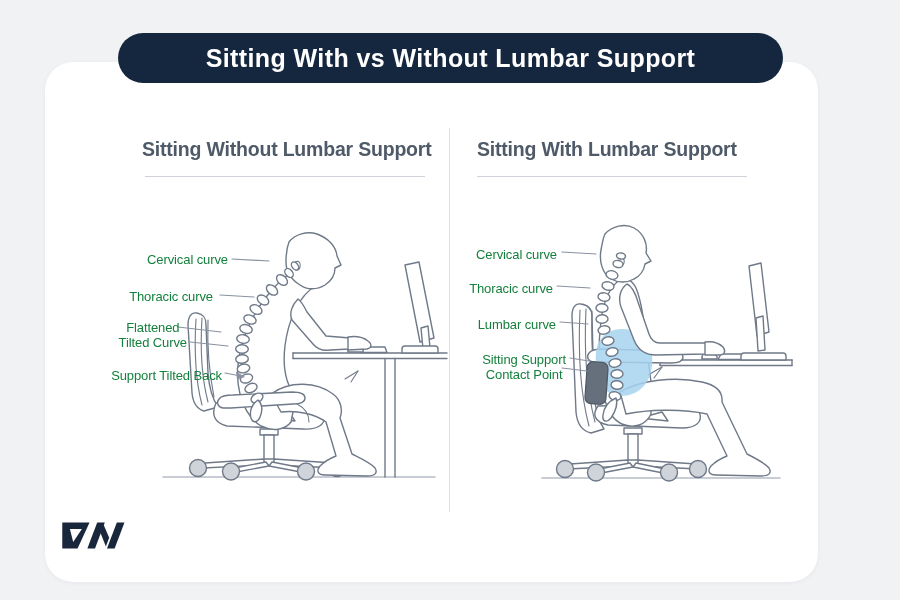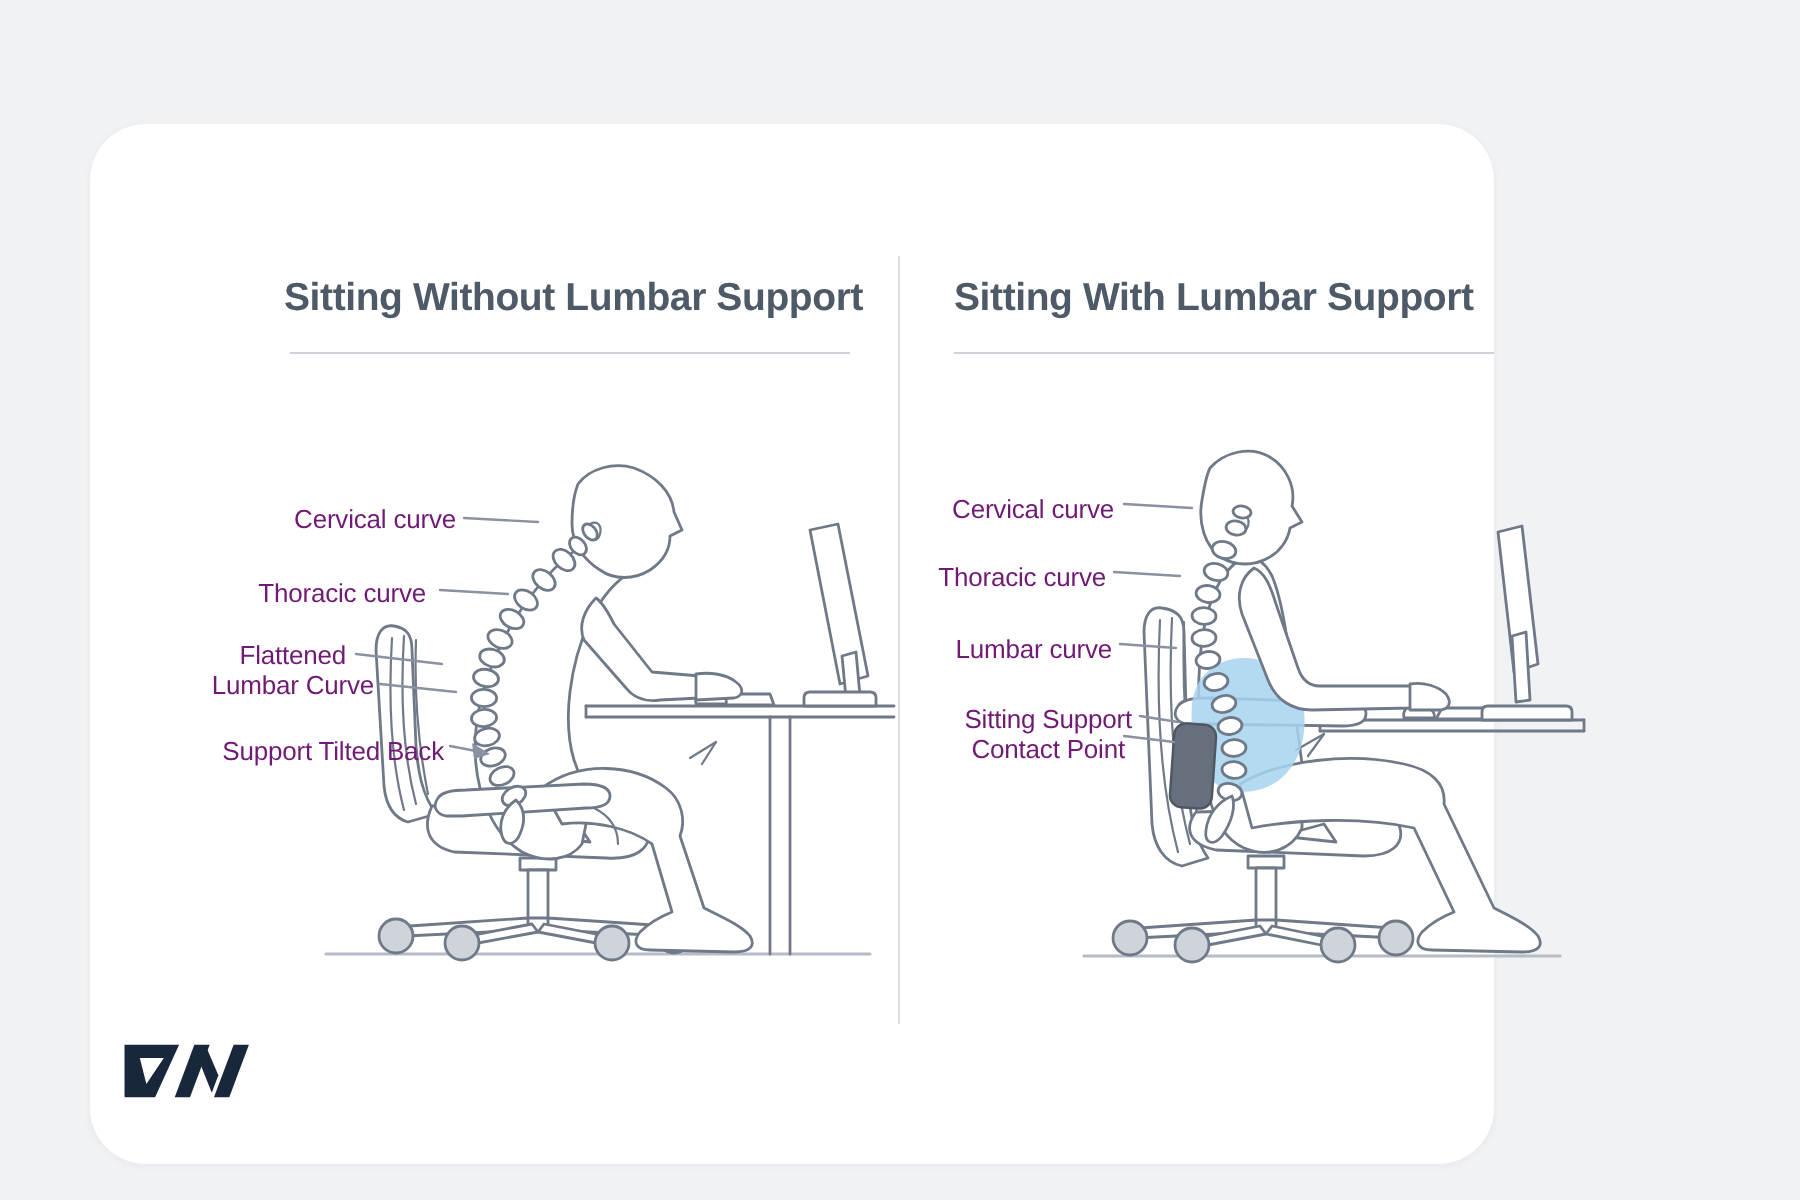--- a/index.html
+++ b/index.html
@@ -1,55 +1,58 @@
 <!DOCTYPE html>
 <html><head>
 <meta charset="utf-8">
 <style>
   html,body{margin:0;padding:0;background:#f1f2f4;width:900px;height:600px;overflow:hidden;
     font-family:"Liberation Sans","DejaVu Sans",sans-serif;}
   .stage{position:relative;width:900px;height:600px;background:#f1f2f4;}
   .title-pill{position:absolute;left:118px;top:33px;width:665px;height:50px;background:#14273e;
     border-radius:26px;display:flex;align-items:center;justify-content:center;z-index:5;}
   .title-pill span{color:#ffffff;font-size:25px;font-weight:700;letter-spacing:.4px;white-space:nowrap;}
-  .card{position:absolute;left:45px;top:62px;width:702px;height:520px;background:#ffffff;
+  .card{position:absolute;left:45px;top:62px;width:773px;height:520px;background:#ffffff;
     border-radius:28px;box-shadow:0 1px 4px rgba(20,39,62,.05);}
   .divider{position:absolute;left:404px;top:66px;width:1px;height:384px;background:#dcdfe4;}
   .panel{position:absolute;top:0;width:405px;height:520px;}
   .panel.left{left:0;}
   .panel.right{left:405px;}
   .panel h2{position:absolute;margin:0;font-size:19.5px;font-weight:700;color:#4f5a68;
     letter-spacing:-.2px;white-space:nowrap;}
   .panel.left h2{left:97px;top:76px;}
   .panel.right h2{left:27px;top:76px;text-align:right;}
   .heading-rule{position:absolute;height:1px;background:#cfd3d9;top:114px;}
   .panel.left .heading-rule{left:100px;width:280px;}
   .panel.right .heading-rule{left:27px;width:270px;}
   .figure-svg{position:absolute;left:0;top:0;width:405px;height:520px;}
-  .fig-label{position:absolute;font-size:13px;color:#701a75;line-height:1.18;
+  .fig-label{position:absolute;font-size:13px;color:#15803d;line-height:1.18;
     white-space:pre-line;text-align:right;letter-spacing:-.1px;}
   .fig-label.center{text-align:center;}
   .logo{position:absolute;left:14px;top:456px;width:72px;height:46px;}
   
   .la path,.la line,.la ellipse,.la circle{stroke:#6f7988;stroke-width:1.4;fill:none;
     stroke-linecap:round;stroke-linejoin:round;}
   .la .wf{fill:#ffffff;}
   .la .floor{stroke:#b6bcc6;stroke-width:1.6;}
   .la .thin{stroke-width:1.1;}
   .la .caster{fill:#cfd4da;}
   .la .leader{stroke:#8a91a0;stroke-width:1.2;}
   .la .arrowhead{fill:#8a91a0;stroke:none;}
   .la .blob{fill:#a7d4f0;stroke:none;opacity:.85;}
   .la .pad{fill:#666f7c;stroke:#4e5763;stroke-width:1.2;}
 </style>
 </head>
 <body>
 
 <div class="stage">
 
+  <div class="title-pill">
+    <span>Sitting With vs Without Lumbar Support</span>
+  </div>
 
   <div class="card">
     <div class="divider"></div>
 
     <section class="panel left">
       <h2>Sitting Without Lumbar Support</h2>
       <div class="heading-rule"></div>
 
       <svg class="figure-svg la" viewBox="0 0 405 520">
 
@@ -123,21 +126,21 @@
         <line class="leader" x1="175" y1="233" x2="209" y2="235"></line>
         <line class="leader" x1="133" y1="265" x2="176" y2="270"></line>
         <line class="leader" x1="145" y1="280" x2="183" y2="284"></line>
         <line class="leader" x1="180" y1="311" x2="193" y2="313.5"></line>
         <polygon class="arrowhead" points="200,315 191,309.5 192,317.5"></polygon>
       </svg>
 
       <div class="fig-label" style="right:222px;top:190px">Cervical curve</div>
       <div class="fig-label" style="right:237px;top:227px">Thoracic curve</div>
       <div class="fig-label center" style="right:263px;top:258px">Flattened
-Lumbar Curve</div>
+Tilted Curve</div>
       <div class="fig-label" style="right:228px;top:306px">Support Tilted Back</div>
     </section>
 
     <section class="panel right">
       <h2>Sitting With Lumbar Support</h2>
       <div class="heading-rule"></div>
 
       <svg class="figure-svg la" viewBox="0 0 405 520">
 
         <line class="floor" x1="92" y1="416" x2="330" y2="416"></line>

